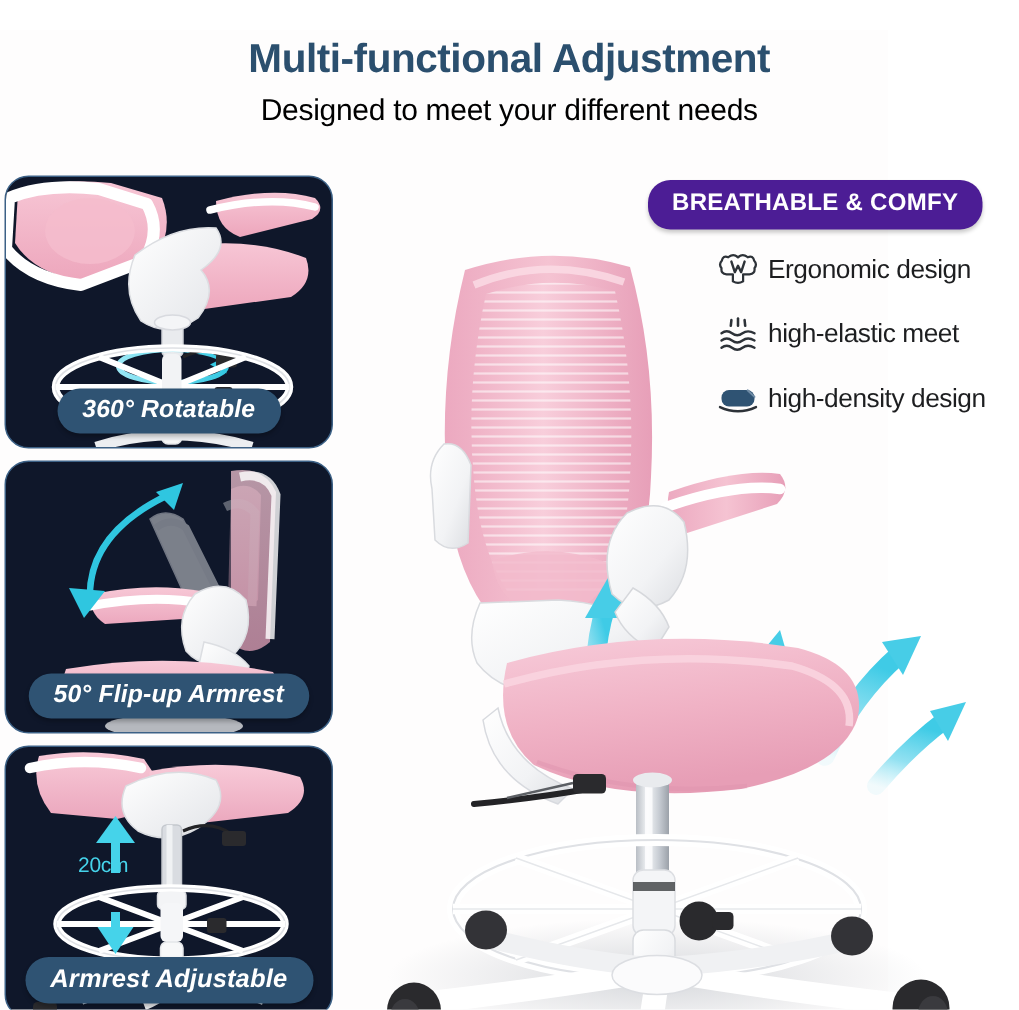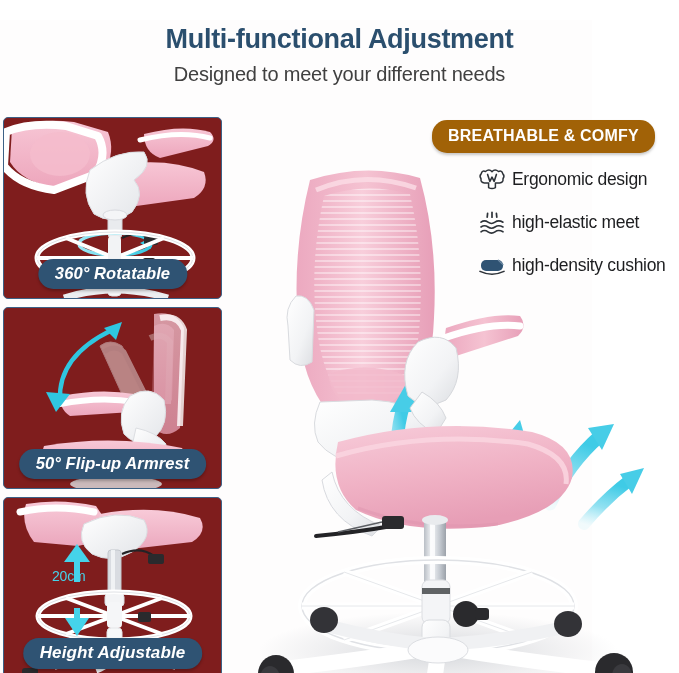--- a/index.html
+++ b/index.html
@@ -11,29 +11,29 @@
   }
   .page { position: relative; width: 592px; height: 673px; background: #fefdfd; margin-top: 20px; }
 
   
   .header { position: absolute; left: 0; top: 0; width: 679px; text-align: center; }
   .title {
     font-size: 27px; font-weight: 700; letter-spacing: -0.3px;
     color: #2b4f6e; padding-top: 4px;
   }
   .subtitle {
-    font-size: 20px; font-weight: 400; color: #404040;
+    font-size: 20px; font-weight: 400; color: #000000;
     padding-top: 8px; letter-spacing: -0.2px;
   }
 
   
   .panel {
     position: absolute; left: 3px; width: 219px; height: 182px;
-    border: 1.6px solid #3c6186; border-radius: 5px;
-    background: #7f1d1d; overflow: hidden;
+    border: 1.6px solid #3c6186; border-radius: 16px;
+    background: #0f172a; overflow: hidden;
   }
   #panel-1 { top: 97px; }
   #panel-2 { top: 287px; }
   #panel-3 { top: 477px; }
 
   .panel-art { position: absolute; inset: 0; overflow: hidden; }
 
   .pill {
     position: absolute; left: 50%; transform: translateX(-50%);
     bottom: 9px;
@@ -41,21 +41,21 @@
     font-style: italic; font-weight: 700; font-size: 16.5px;
     padding: 5px 17px 6px 17px; border-radius: 16px;
     white-space: nowrap; letter-spacing: 0.1px;
     box-shadow: 0 2px 3px rgba(0,0,0,.25);
   }
   #pill-3 { font-size: 17px; }
 
   
   .badge {
     position: absolute; left: 432px; top: 100px;
-    background: #a16207; color: #fff;
+    background: #4c1d95; color: #fff;
     font-size: 16px; font-weight: 700; letter-spacing: 0.2px;
     padding: 7px 16px 8px 16px; border-radius: 15px;
     white-space: nowrap;
     box-shadow: 0 2px 3px rgba(0,0,0,.22);
   }
   .features { position: absolute; left: 472px; top: 138px; width: 231px; }
   .feature { display: flex; align-items: center; height: 43px; }
   .feature .ficon {
     width: 40px; min-width: 40px; height: 36px;
     display: flex; align-items: center; justify-content: center;
@@ -224,21 +224,21 @@
 
         <g>
           <path d="M73 60 L73 84" stroke="#45d3ea" stroke-width="6" stroke-linecap="butt"></path>
           <polygon points="73 46 60 64 86 64" fill="#45d3ea"></polygon>
           <path d="M73 110 L73 124" stroke="#45d3ea" stroke-width="6"></path>
           <polygon points="73 138 61 120 85 120" fill="#45d3ea"></polygon>
         </g>
       </svg>
       <div class="measure-text" style="left:48px; top:70px;">20cm</div>
     </div>
-    <div class="pill" id="pill-3">Height Adjustable</div>
+    <div class="pill" id="pill-3">Armrest Adjustable</div>
   </div>
 
   <div class="badge">BREATHABLE &amp; COMFY</div>
 
   <div class="features">
 
     <div class="feature">
       <span class="ficon">
         <svg width="30" height="30" viewBox="0 0 30 30">
           <path d="M8.5 6.5 Q5 5 4.2 8.8 Q2 11 4 13.8 Q3.5 17.6 7.4 17.9
@@ -270,21 +270,21 @@
     </div>
 
     <div class="feature">
       <span class="ficon">
         <svg width="30" height="30" viewBox="0 0 30 30">
           <rect x="4" y="9" width="22" height="11" rx="5" fill="#2f5373"></rect>
           <path d="M26 13.6 L21.4 9.2" stroke="#6f8ba5" stroke-width="1.3" stroke-linecap="round"></path>
           <path d="M3 20.4 Q15 26 27 20.4" fill="none" stroke="#2d3238" stroke-width="1.6" stroke-linecap="round"></path>
         </svg>
       </span>
-      <span class="flabel">high-density cushion</span>
+      <span class="flabel">high-density design</span>
     </div>
   </div>
 
   <div class="stage">
     <svg width="447" height="581" viewBox="0 0 447 581">
       <defs>
         <linearGradient id="meshPink" x1="0" y1="0" x2="1" y2="0">
           <stop offset="0" stop-color="#efb1c5"></stop>
           <stop offset="0.45" stop-color="#f8cedb"></stop>
           <stop offset="1" stop-color="#eaa5bc"></stop>

